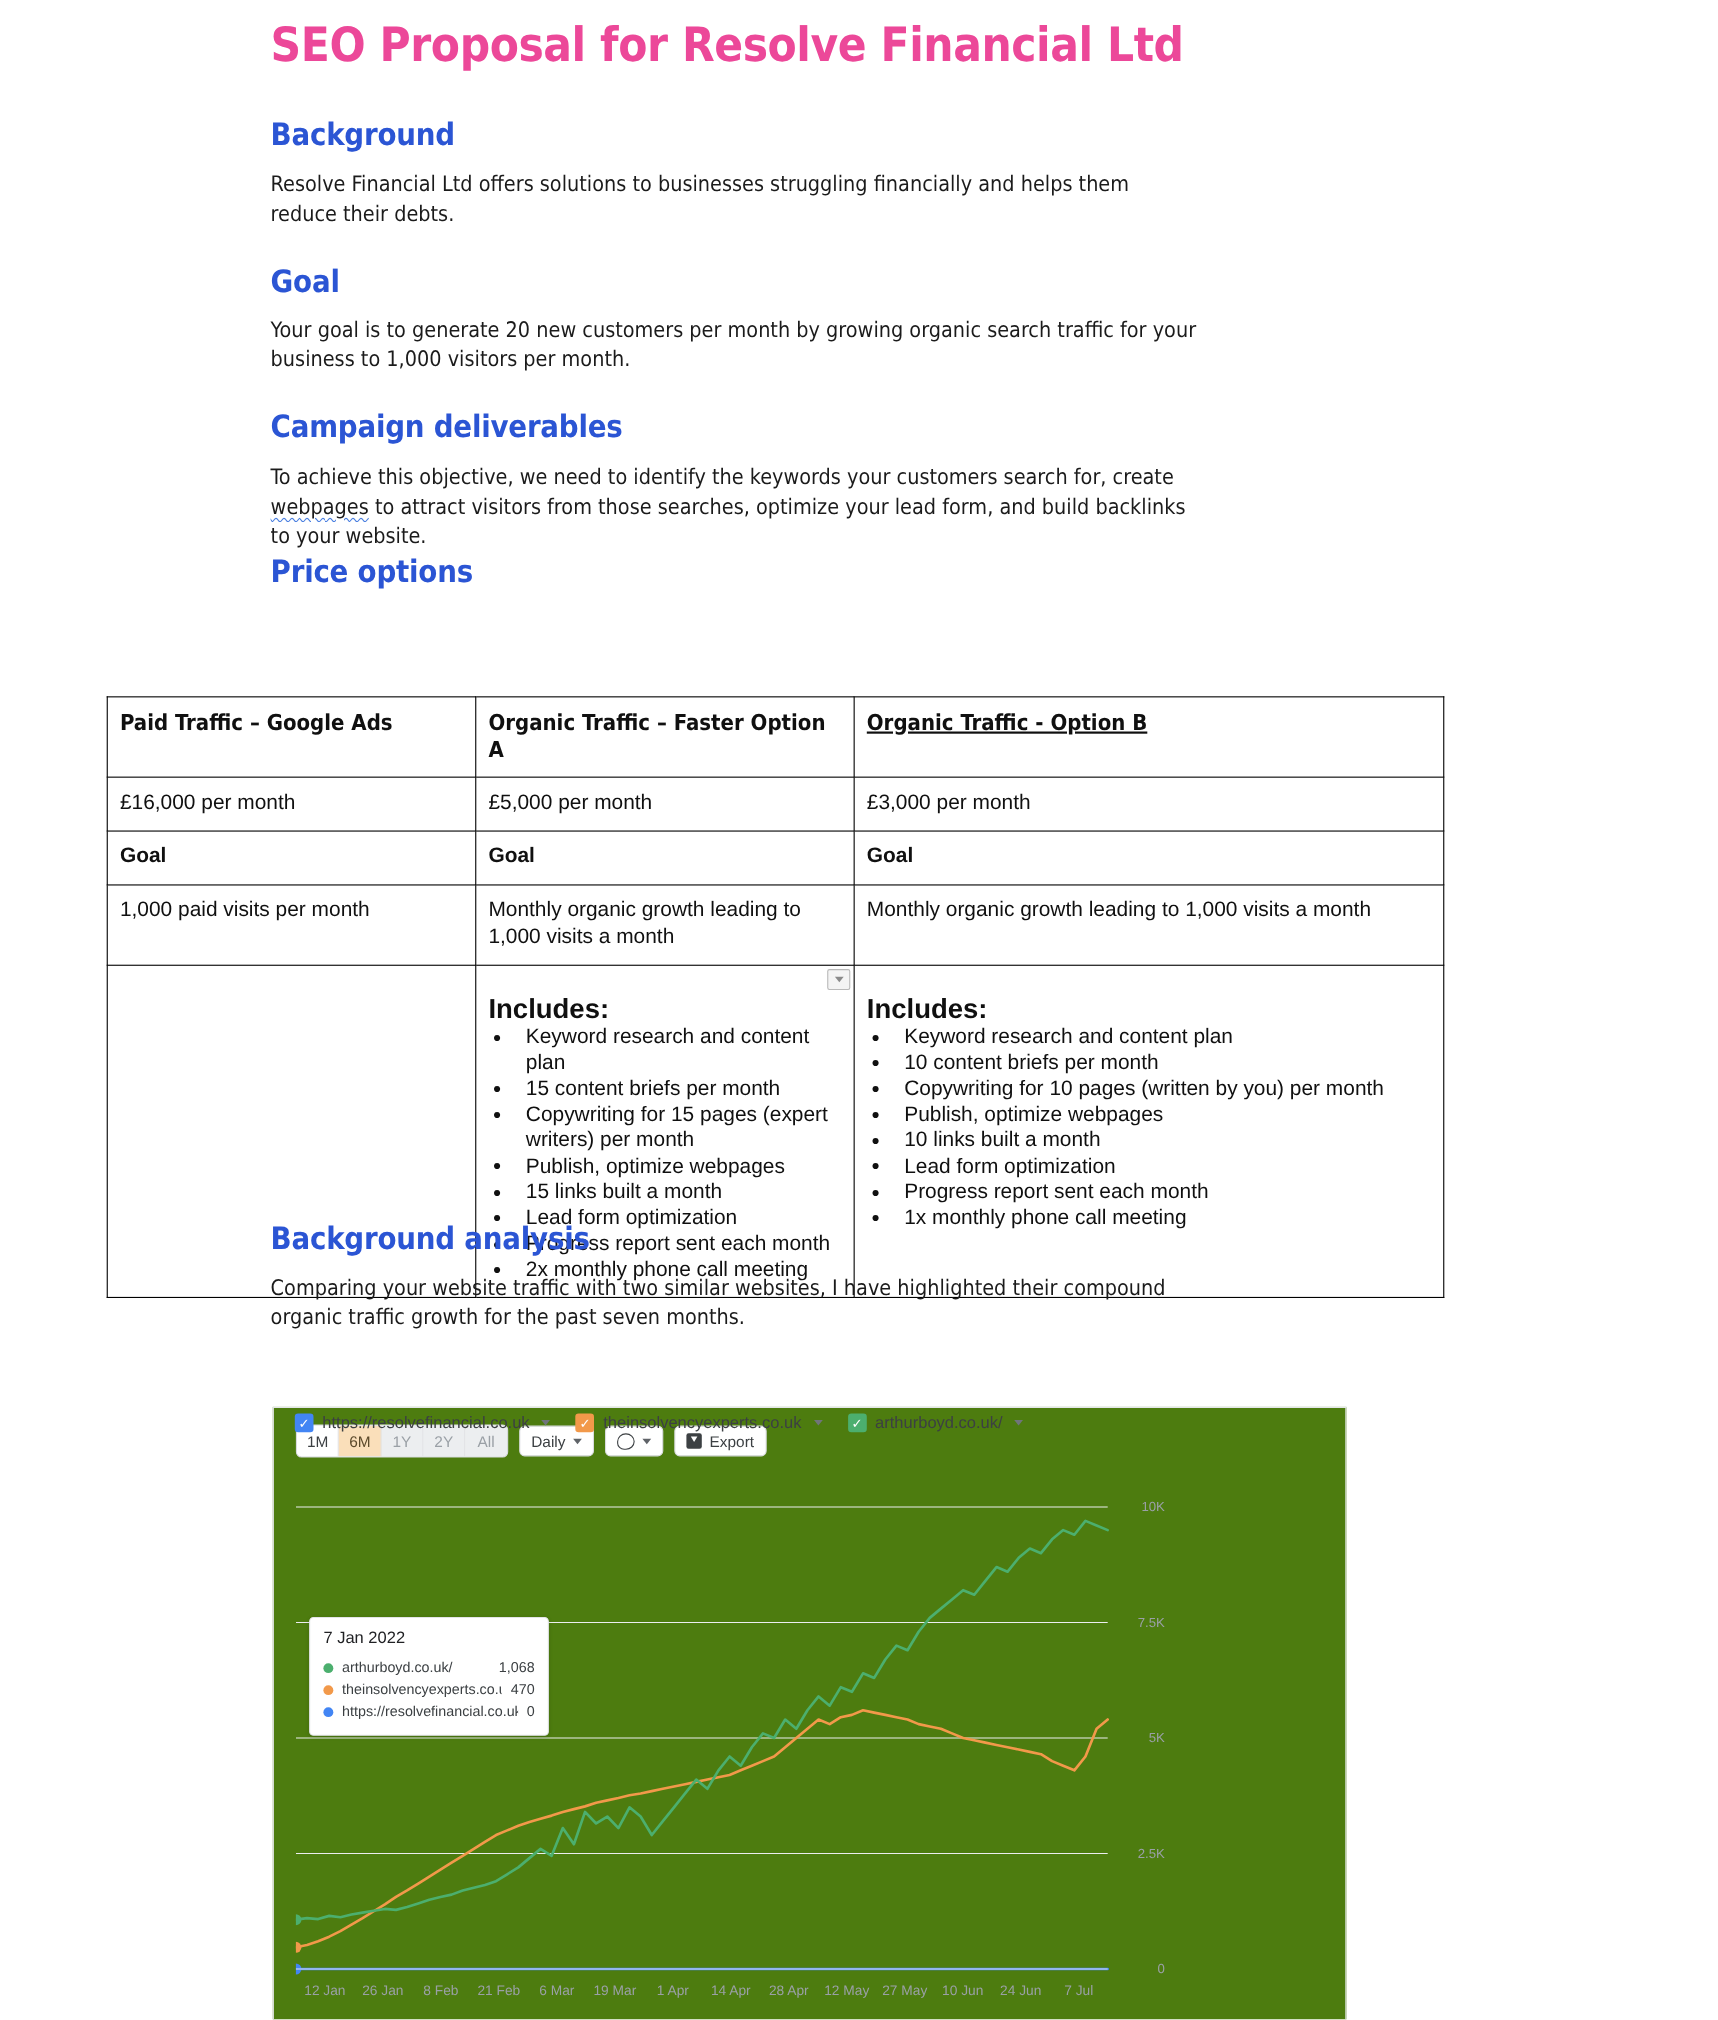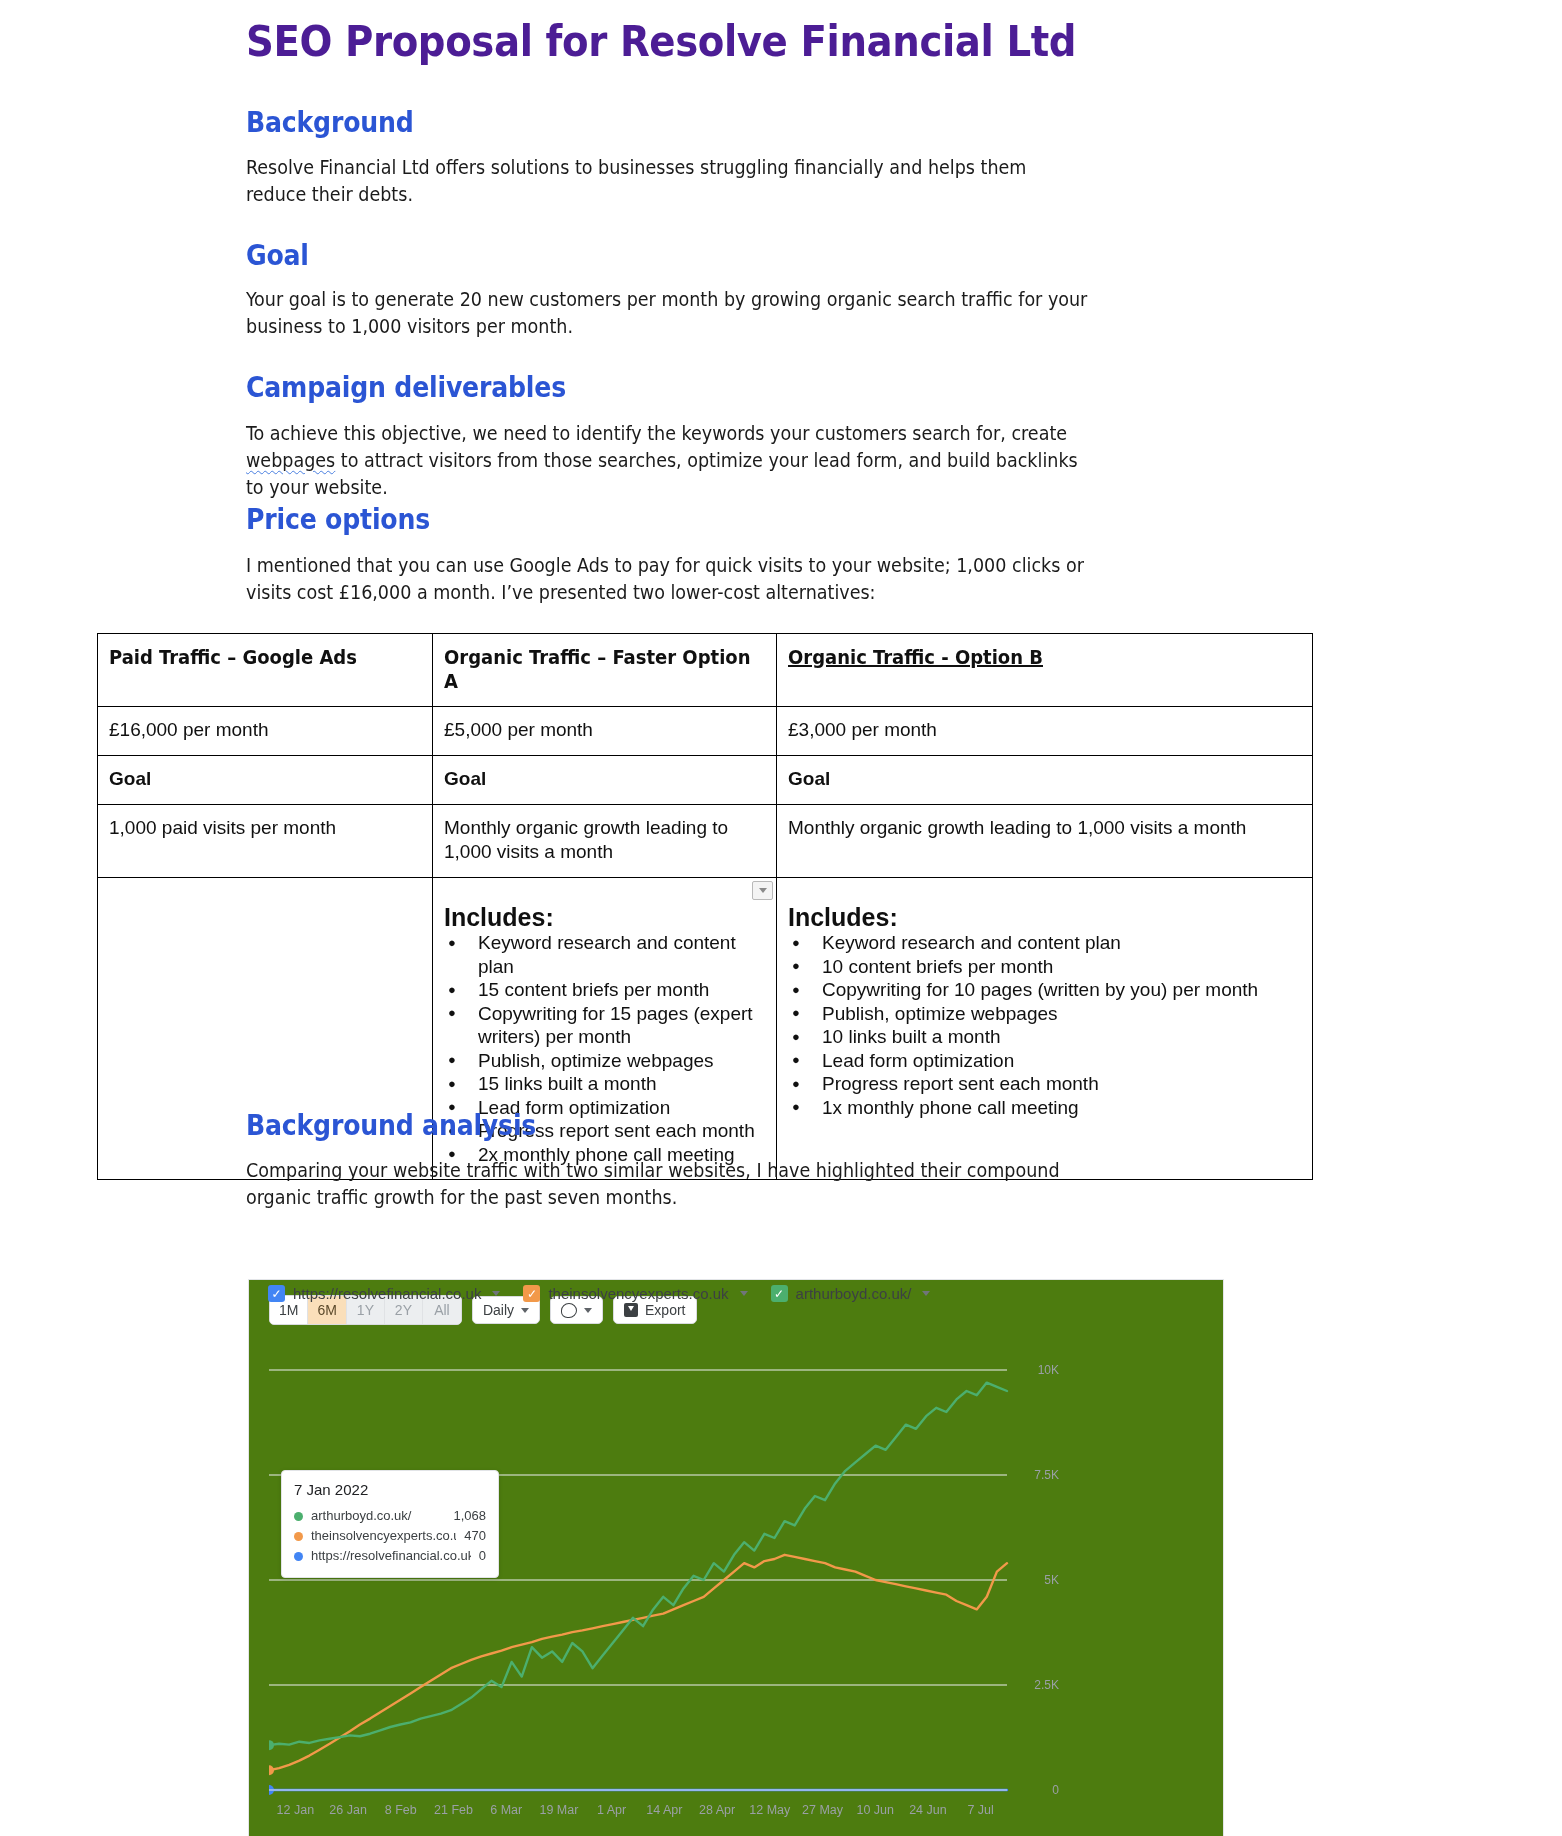--- a/index.html
+++ b/index.html
@@ -18,21 +18,21 @@
     overflow:hidden;
   }
 
   
   .doc-title{
     position:absolute;
     left:246px; top:16px;
     font-family:"DejaVu Sans Condensed","Liberation Sans",sans-serif;
     font-size:43px;
     font-weight:700;
-    color:#4c1d95;
+    color:#ec4899;
     letter-spacing:-0.4px;
     white-space:nowrap;
   }
   .h2{
     font-family:"DejaVu Sans Condensed","Liberation Sans",sans-serif;
     font-size:28px;
     font-weight:700;
     color:#2b55d4;
     letter-spacing:-0.2px;
     margin:0;
@@ -273,21 +273,20 @@
   <div class="block body-text" style="top:286px;width:852px;">Your goal is to generate 20 new customers per month by growing organic search traffic for your business to 1,000 visitors per month.</div>
 
   <div class="block" style="top:371px;">
     <h2 class="h2">Campaign deliverables</h2>
   </div>
   <div class="block body-text" style="top:420px;width:848px;"><span>To achieve this objective, we need to identify the keywords your customers search for, create </span><span class="spell">webpages</span><span> to attract visitors from those searches, optimize your lead form, and build backlinks to your website.</span></div>
 
   <div class="block" style="top:503px;">
     <h2 class="h2">Price options</h2>
   </div>
-  <div class="block body-text" style="top:552px;width:860px;">I mentioned that you can use Google Ads to pay for quick visits to your website; 1,000 clicks or visits cost £16,000 a month. I’ve presented two lower-cost alternatives:</div>
 
   <table class="price-table">
     <tbody>
         <tr>
       <td class="head col-a">Paid Traffic – Google Ads</td>
       <td class="head col-b">Organic Traffic – Faster Option A</td>
       <td class="head col-c">Organic Traffic - Option B</td>
     </tr>
     <tr>
       <td>£16,000 per month</td>

